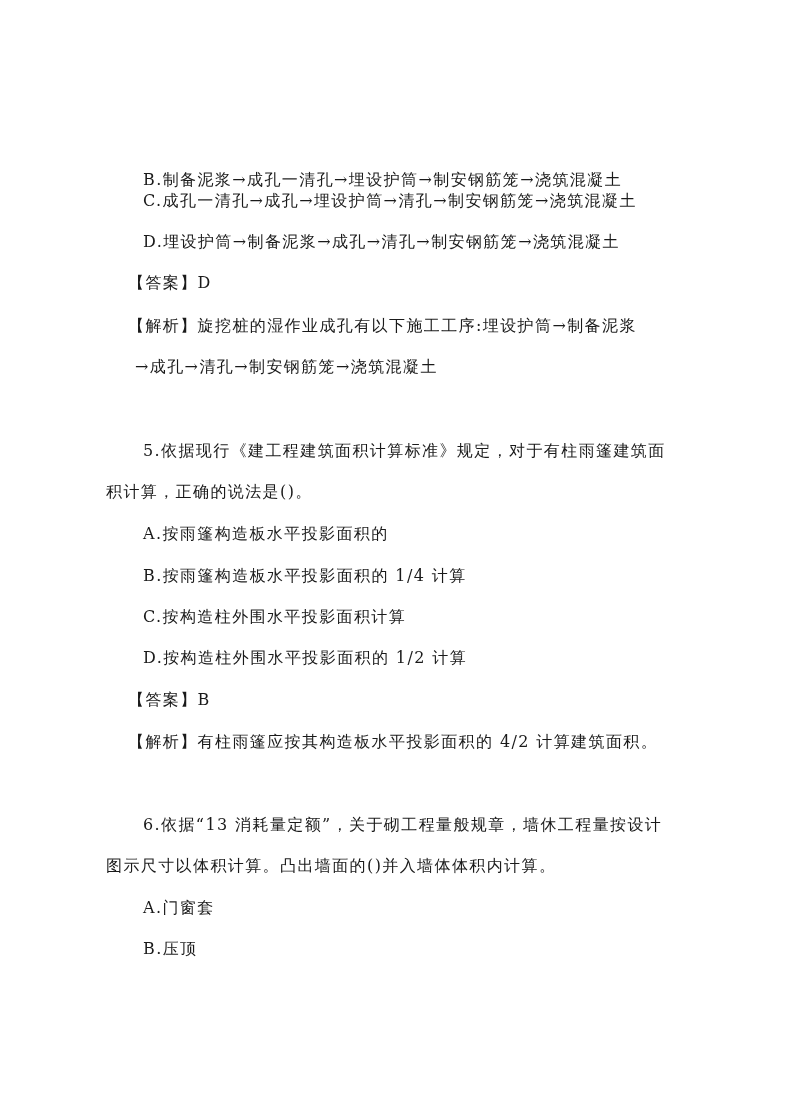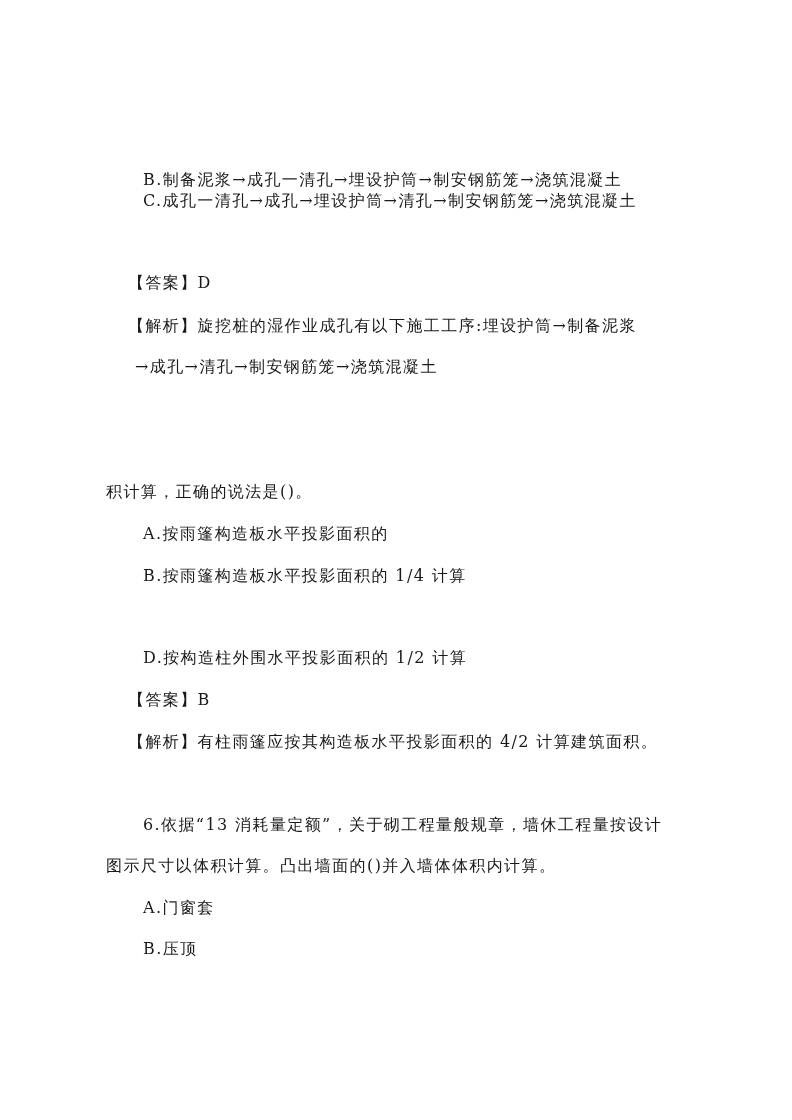--- a/index.html
+++ b/index.html
@@ -32,30 +32,33 @@
     .indent-bracket { left: 128px; }
     .flush { left: 106px; }
   </style>
 </head>
 <body>
 
 <div class="page">
 
   <div class="line indent" style="top:154px;margin-top:16px;">B.制备泥浆→成孔一清孔→埋设护筒→制安钢筋笼→浇筑混凝土</div>
   <div class="line indent" style="top:191px;">C.成孔一清孔→成孔→埋设护筒→清孔→制安钢筋笼→浇筑混凝土</div>
+  <div class="line indent" style="top:232px;">D.埋设护筒→制备泥浆→成孔→清孔→制安钢筋笼→浇筑混凝土</div>
 
   <div class="line indent-bracket" style="top:273px;">【答案】D</div>
 
   <div class="line indent-bracket" style="top:316px;">【解析】旋挖桩的湿作业成孔有以下施工工序:埋设护筒→制备泥浆</div>
   <div class="line flush" style="top:357px;margin-left:29px;">→成孔→清孔→制安钢筋笼→浇筑混凝土</div>
 
+  <div class="line indent" style="top:441px;">5.依据现行《建工程建筑面积计算标准》规定，对于有柱雨篷建筑面</div>
   <div class="line flush" style="top:482px;">积计算，正确的说法是()。</div>
 
   <div class="line indent" style="top:524px;">A.按雨篷构造板水平投影面积的</div>
   <div class="line indent" style="top:566px;">B.按雨篷构造板水平投影面积的 1/4 计算</div>
+  <div class="line indent" style="top:607px;">C.按构造柱外围水平投影面积计算</div>
   <div class="line indent" style="top:648px;">D.按构造柱外围水平投影面积的 1/2 计算</div>
 
   <div class="line indent-bracket" style="top:690px;">【答案】B</div>
   <div class="line indent-bracket" style="top:732px;">【解析】有柱雨篷应按其构造板水平投影面积的 4/2 计算建筑面积。</div>
 
   <div class="line indent" style="top:815px;">6.依据“13 消耗量定额”，关于砌工程量般规章，墙休工程量按设计</div>
   <div class="line flush" style="top:856px;">图示尺寸以体积计算。凸出墙面的()并入墙体体积内计算。</div>
 
   <div class="line indent" style="top:898px;">A.门窗套</div>
   <div class="line indent" style="top:939px;">B.压顶</div>

